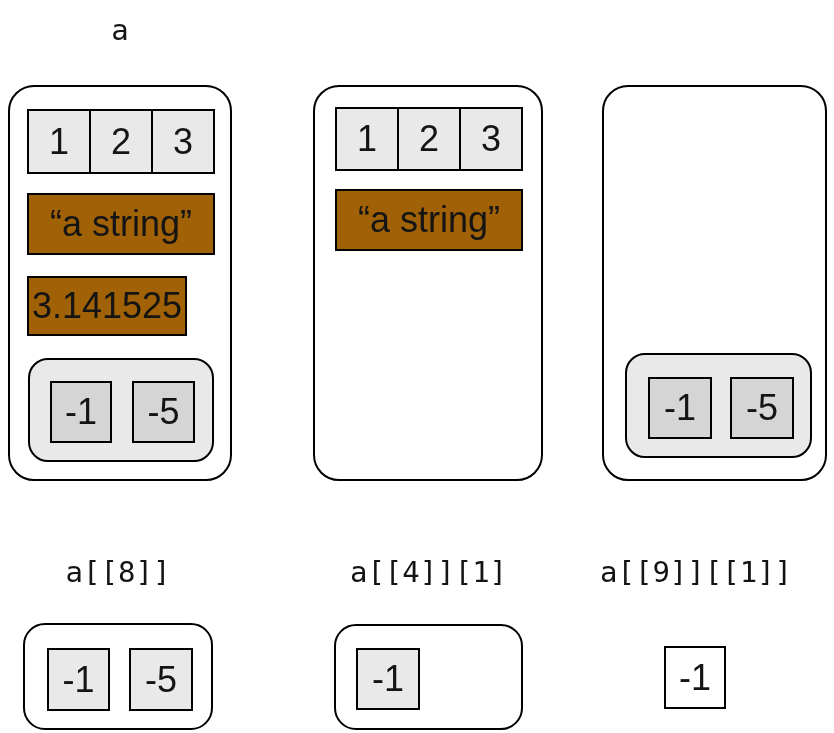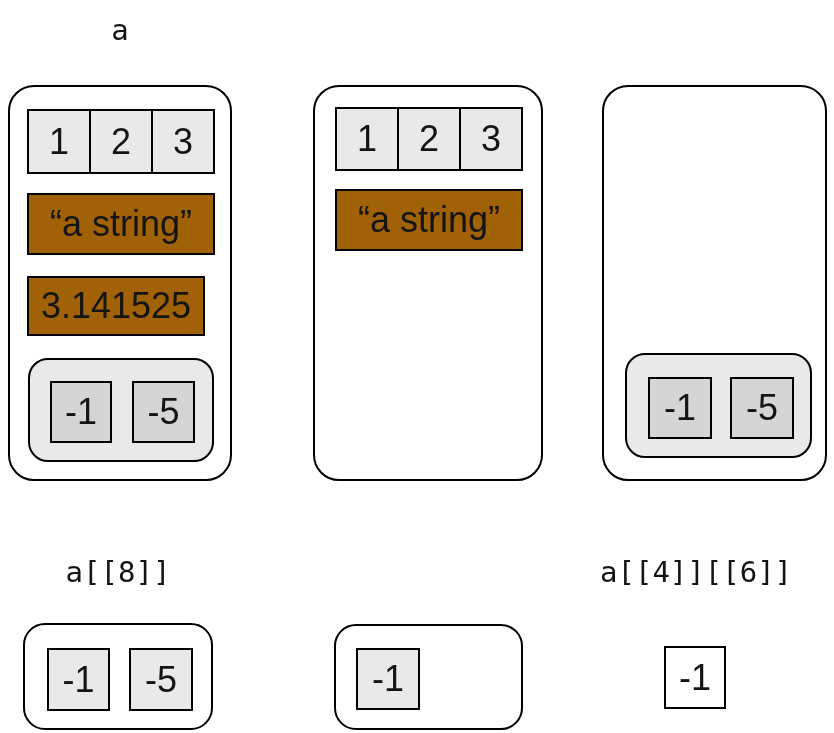--- a/index.html
+++ b/index.html
@@ -78,21 +78,21 @@
 
   <div class="title" style="left:8px; top:10px; width:224px;">a</div>
 
   <div class="listbox" style="left:8px; top:85px; width:224px; height:396px;">
     <div class="vector" style="left:17px; top:22px; width:188px; height:65px;">
       <div class="vcell">1</div>
       <div class="vcell">2</div>
       <div class="vcell">3</div>
     </div>
     <div class="valuebox" style="left:17px; top:106px; width:188px; height:62px;">“a string”</div>
-    <div class="valuebox" style="left:17px; top:189px; width:178px; height:60px;">3.141525</div>
+    <div class="valuebox" style="left:17px; top:189px; width:160px; height:60px;">3.141525</div>
     <div class="sublist" style="left:18px; top:271px; width:186px; height:104px;">
       <div class="cell dark" style="left:20px; top:21px; width:62px; height:62px;">-1</div>
       <div class="cell dark" style="left:102px; top:21px; width:63px; height:62px;">-5</div>
     </div>
   </div>
 
   <div class="listbox" style="left:313px; top:85px; width:230px; height:396px;">
     <div class="vector" style="left:20px; top:20px; width:188px; height:64px;">
       <div class="vcell">1</div>
       <div class="vcell">2</div>
@@ -102,21 +102,22 @@
   </div>
 
   <div class="listbox" style="left:602px; top:85px; width:225px; height:396px;">
     <div class="sublist" style="left:21px; top:266px; width:187px; height:105px;">
       <div class="cell dark" style="left:21px; top:22px; width:64px; height:62px;">-1</div>
       <div class="cell dark" style="left:103px; top:22px; width:64px; height:62px;">-5</div>
     </div>
   </div>
 
   <div class="title" style="left:23px; top:552px; width:190px;">a[[8]]</div>
-  <div class="title" style="left:600px; top:552px; width:190px;">a[[4]][[6]]</div>
+  <div class="title" style="left:334px; top:552px; width:189px;">a[[4]][1]</div>
+  <div class="title" style="left:600px; top:552px; width:190px;">a[[9]][[1]]</div>
 
   <div class="sublist white" style="left:23px; top:623px; width:190px; height:107px;">
     <div class="cell light" style="left:22px; top:23px; width:63px; height:63px;">-1</div>
     <div class="cell light" style="left:104px; top:23px; width:64px; height:63px;">-5</div>
   </div>
 
   <div class="sublist white" style="left:334px; top:624px; width:189px; height:106px;">
     <div class="cell light" style="left:20px; top:22px; width:64px; height:62px;">-1</div>
   </div>
 

